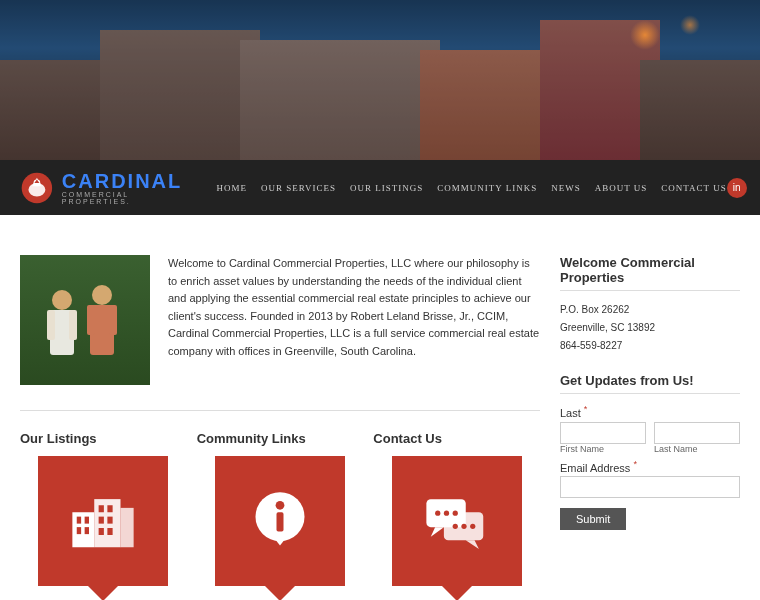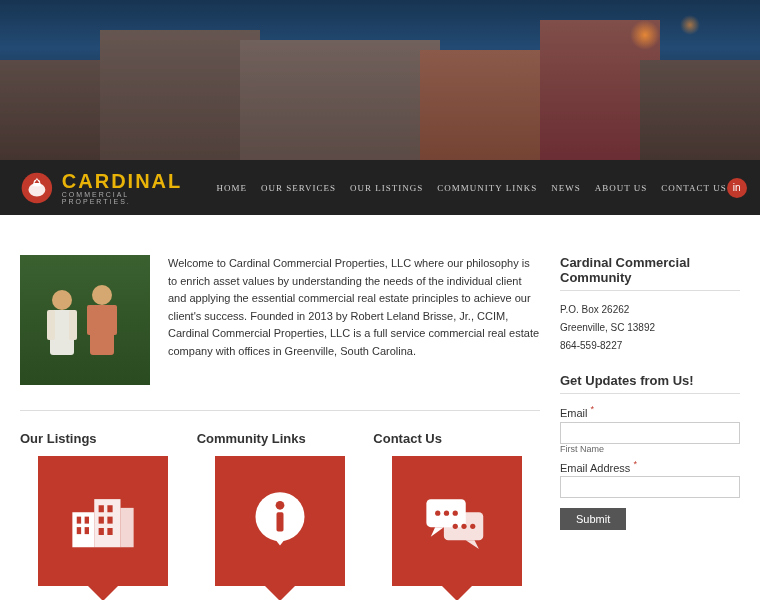--- a/index.html
+++ b/index.html
@@ -63,21 +63,21 @@
     .logo-icon {
       width: 38px;
       height: 38px;
       margin-right: 8px;
     }
     .logo-text-block {
       display: flex;
       flex-direction: column;
     }
     .logo-cardinal {
-      color: #eab308;
+      color: #3b82f6;
       font-size: 20px;
       font-weight: bold;
       letter-spacing: 2px;
       line-height: 1;
     }
     .logo-sub {
       color: #aaa;
       font-size: 7px;
       letter-spacing: 2px;
       text-transform: uppercase;
@@ -388,40 +388,44 @@
             <circle cx="38" cy="46" r="3" fill="#c0392b"></circle>
             <circle cx="48" cy="46" r="3" fill="#c0392b"></circle>
             <circle cx="58" cy="46" r="3" fill="#c0392b"></circle>
           </svg>
         </div>
       </div>
     </div>
   </div>
 
   <div class="content-right">
-    <div class="sidebar-title">Cardinal Commercial Community</div>
+    <div class="sidebar-title">Welcome Commercial Properties</div>
     <hr class="sidebar-divider">
     <div class="sidebar-address">
       <span>P.O. Box 26262</span><br>
       <span>Greenville, SC 13892</span><br>
       <span>864-559-8227</span>
     </div>
     <div class="sidebar-updates-title">Get Updates from Us!</div>
     <hr class="sidebar-divider">
 
     <div>
       <label class="form-label">
-        <span>Email</span>
+        <span>Last</span>
         <sup>*</sup>
       </label>
       <div class="name-row">
         <div class="name-col">
           <input class="form-input" type="text" style="">
           <div class="name-sublabel">First Name</div>
         </div>
+        <div class="name-col">
+          <input class="form-input" type="text" style="">
+          <div class="name-sublabel">Last Name</div>
+        </div>
       </div>
       <div class="email-section">
         <label class="form-label">
           <span>Email Address</span>
           <sup>*</sup>
         </label>
         <input class="form-input" type="email" style="width: 100%;">
       </div>
       <button class="submit-btn">Submit</button>
     </div>

